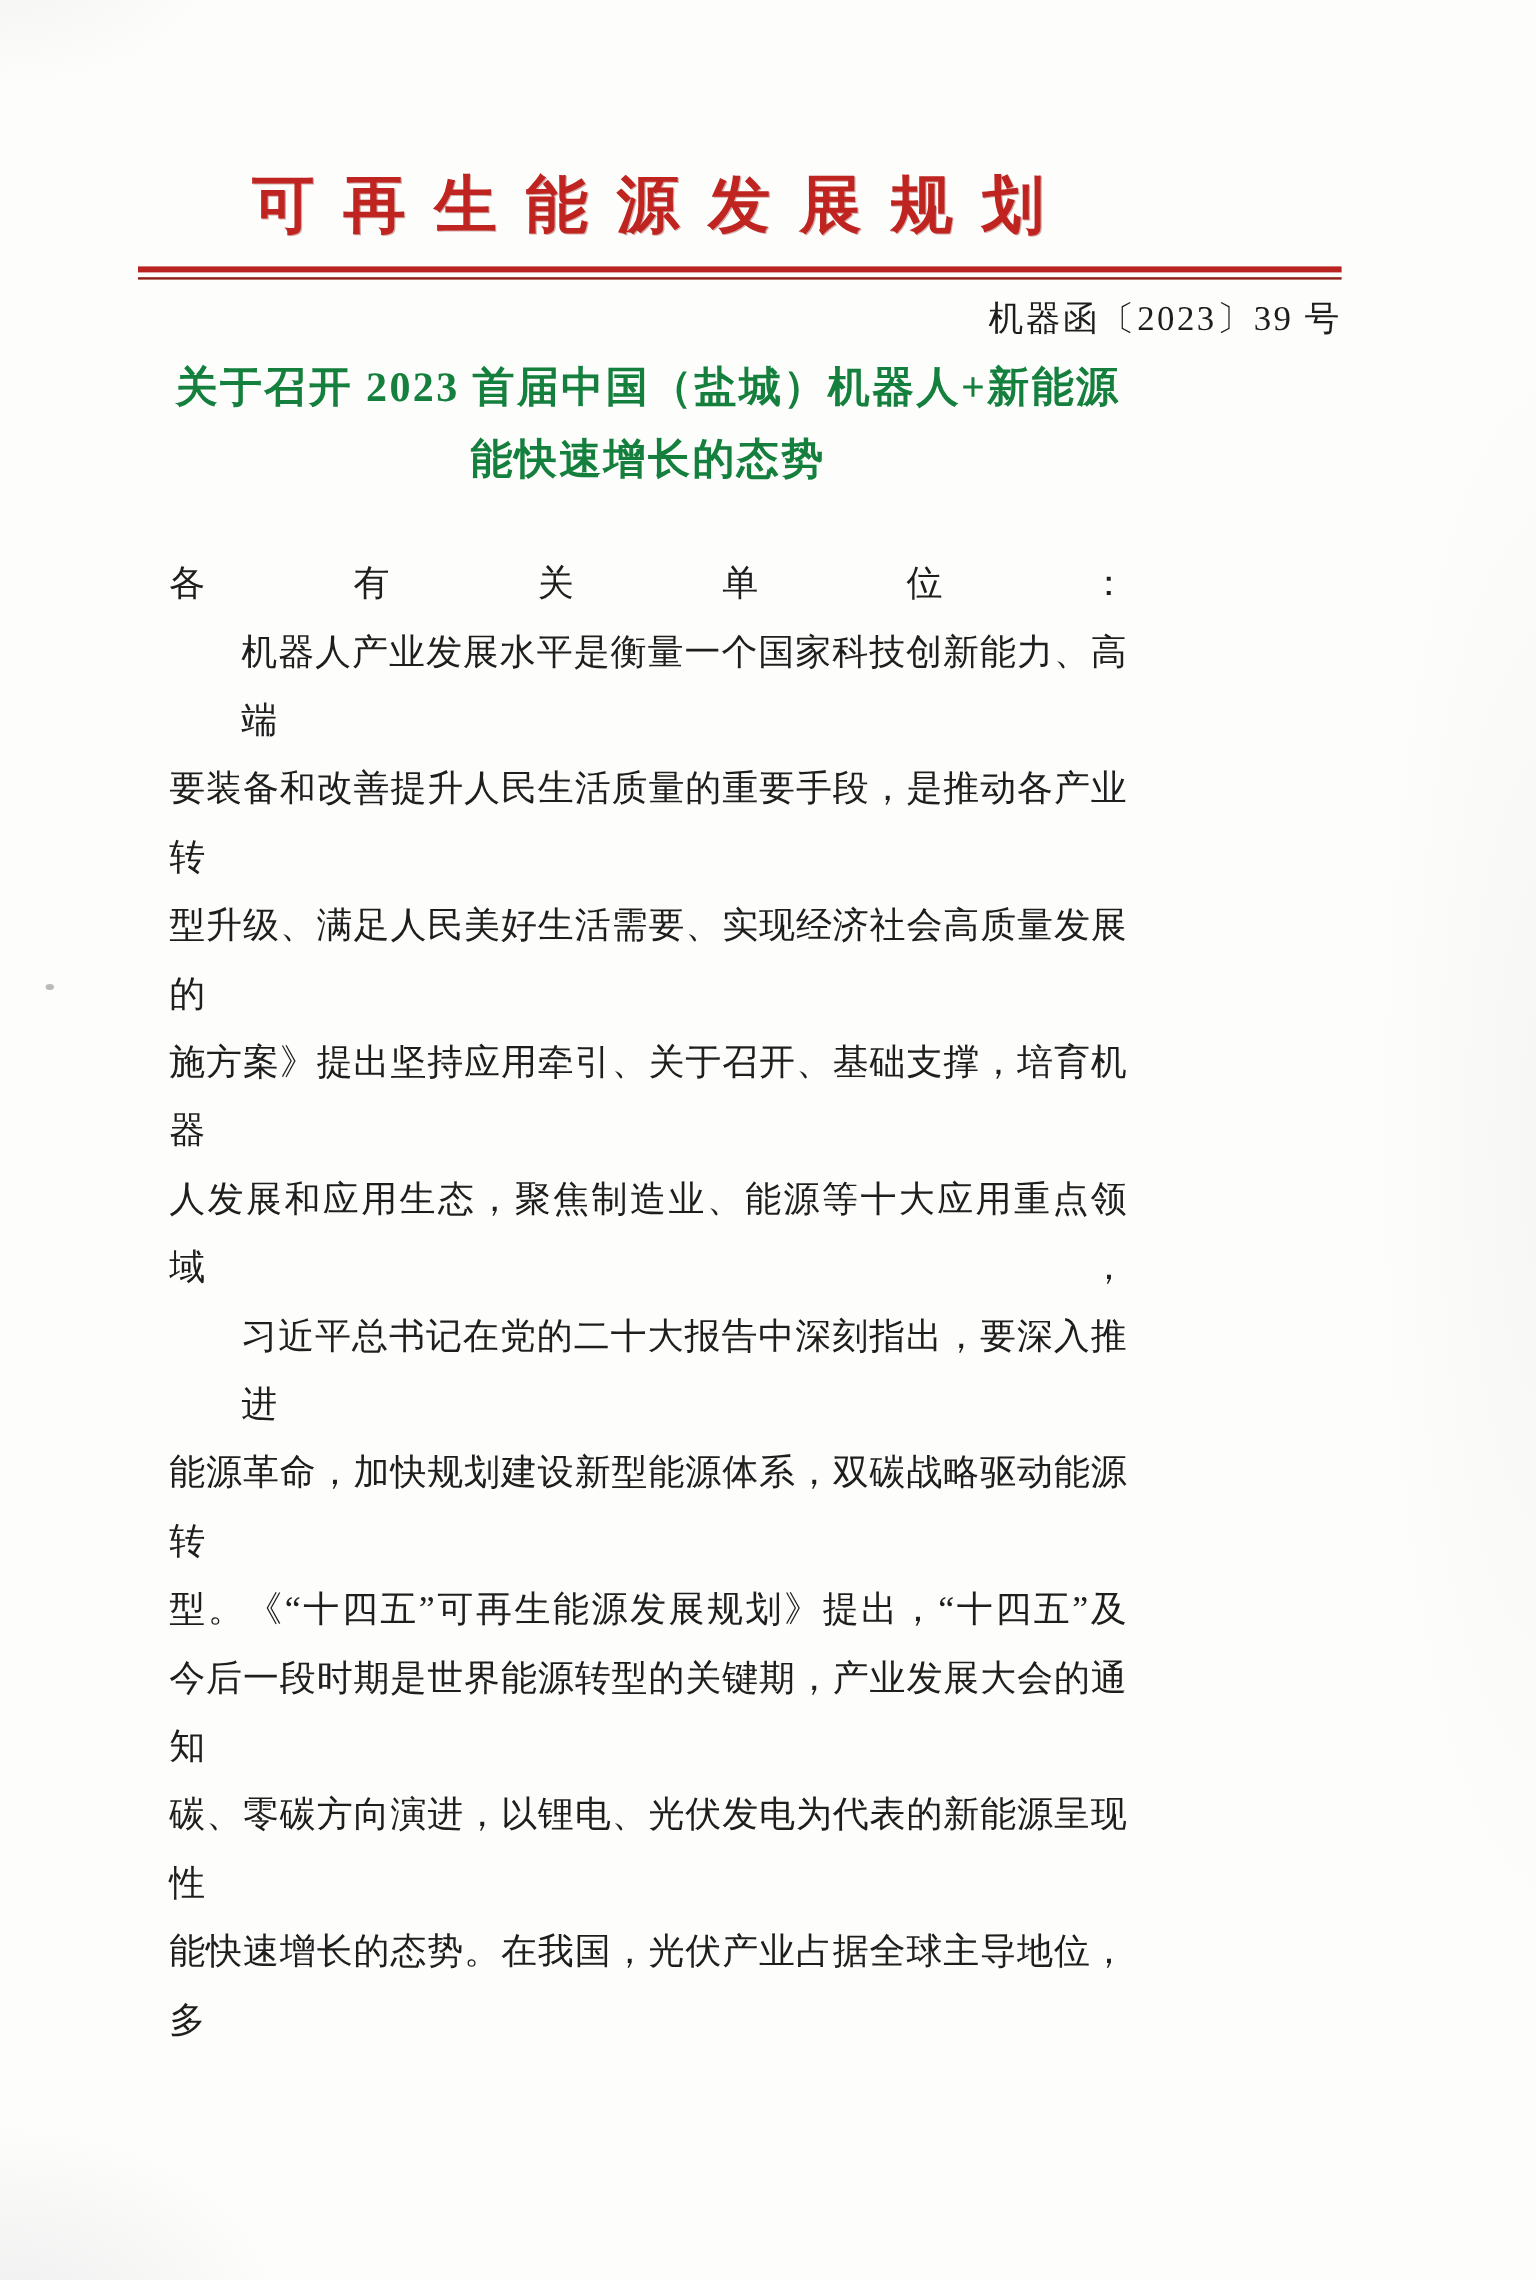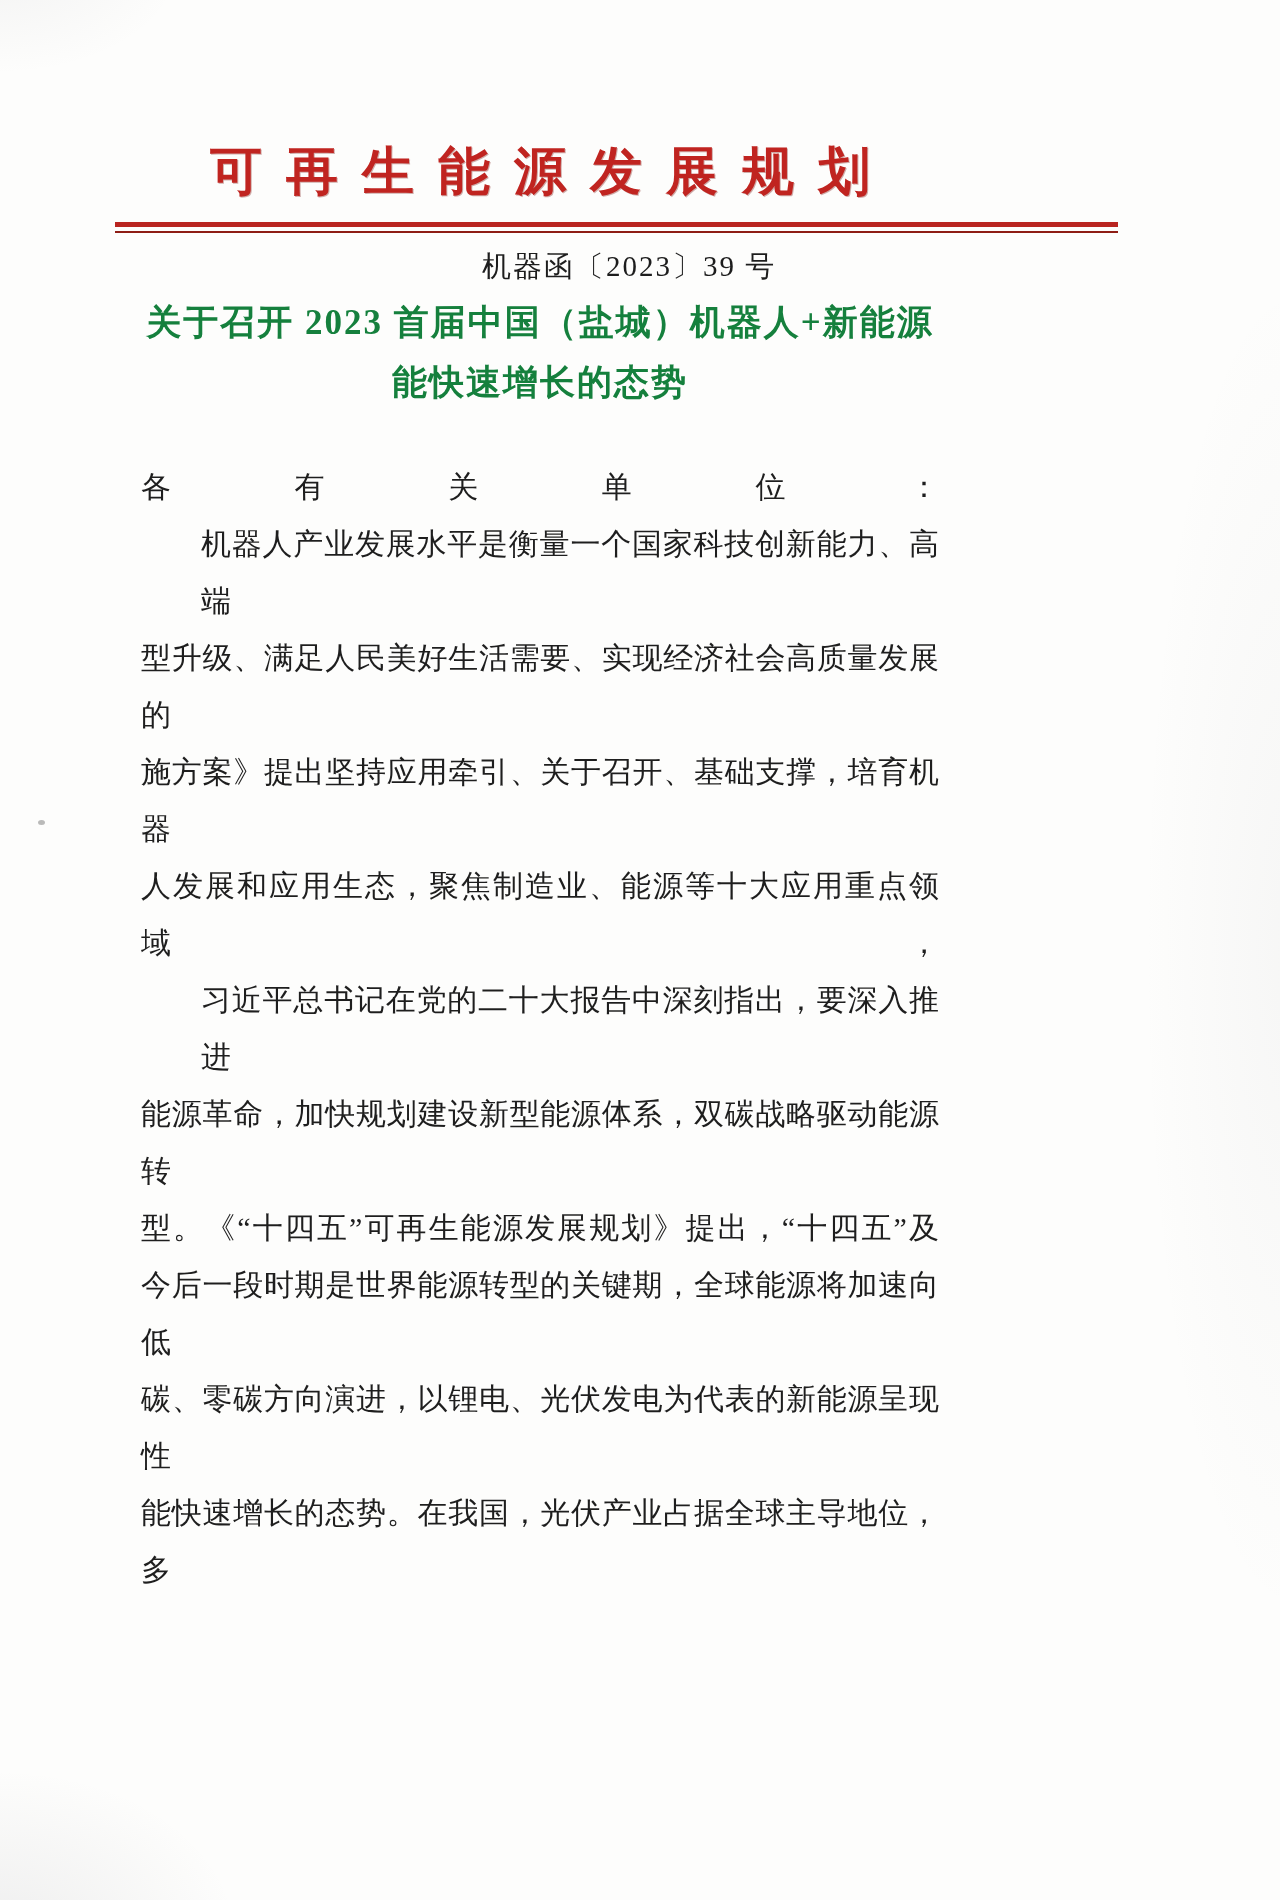--- a/index.html
+++ b/index.html
@@ -31,21 +31,21 @@
   }
 
   .rule-top { margin: 24px 0 0 115px; width: 1003px; }
   .rule-top .thick { height: 5px; background: #b92420; }
   .rule-top .gap   { height: 4px; }
   .rule-top .thin  { height: 2px; background: #8e1d15; }
 
   .doc-number {
     width: 978px;
     margin: 14px 0 0 140px;
-    text-align: center;
+    text-align: right;
     font-size: 29px;
     line-height: 38px;
     color: #1d1d1d;
     letter-spacing: 2px;
   }
 
   .title {
     width: 800px;
     margin: 8px 0 0 140px;
     text-align: center;
@@ -94,30 +94,31 @@
 <div class="title">
   <div>关于召开 2023 首届中国（盐城）机器人+新能源</div>
   <div>能快速增长的态势</div>
 </div>
 
 <div class="body-text">
   <div class="line salutation">各有关单位：</div>
 
   <div>
     <div class="line first">机器人产业发展水平是衡量一个国家科技创新能力、高端</div>
+    <div class="line">要装备和改善提升人民生活质量的重要手段，是推动各产业转</div>
     <div class="line">型升级、满足人民美好生活需要、实现经济社会高质量发展的</div>
     <div class="line">施方案》提出坚持应用牵引、关于召开、基础支撑，培育机器</div>
     <div class="line">人发展和应用生态，聚焦制造业、能源等十大应用重点领域，</div>
   </div>
 
   <div>
     <div class="line first">习近平总书记在党的二十大报告中深刻指出，要深入推进</div>
     <div class="line">能源革命，加快规划建设新型能源体系，双碳战略驱动能源转</div>
     <div class="line">型。《“十四五”可再生能源发展规划》提出，“十四五”及</div>
-    <div class="line">今后一段时期是世界能源转型的关键期，全球能源将加速向低</div>
+    <div class="line">今后一段时期是世界能源转型的关键期，产业发展大会的通知</div>
     <div class="line">碳、零碳方向演进，以锂电、光伏发电为代表的新能源呈现性</div>
     <div class="line">能快速增长的态势。在我国，光伏产业占据全球主导地位，多</div>
 
   </div>
 
 </div>
 
 <div class="artifact-dot"></div>
 
 </body></html>

